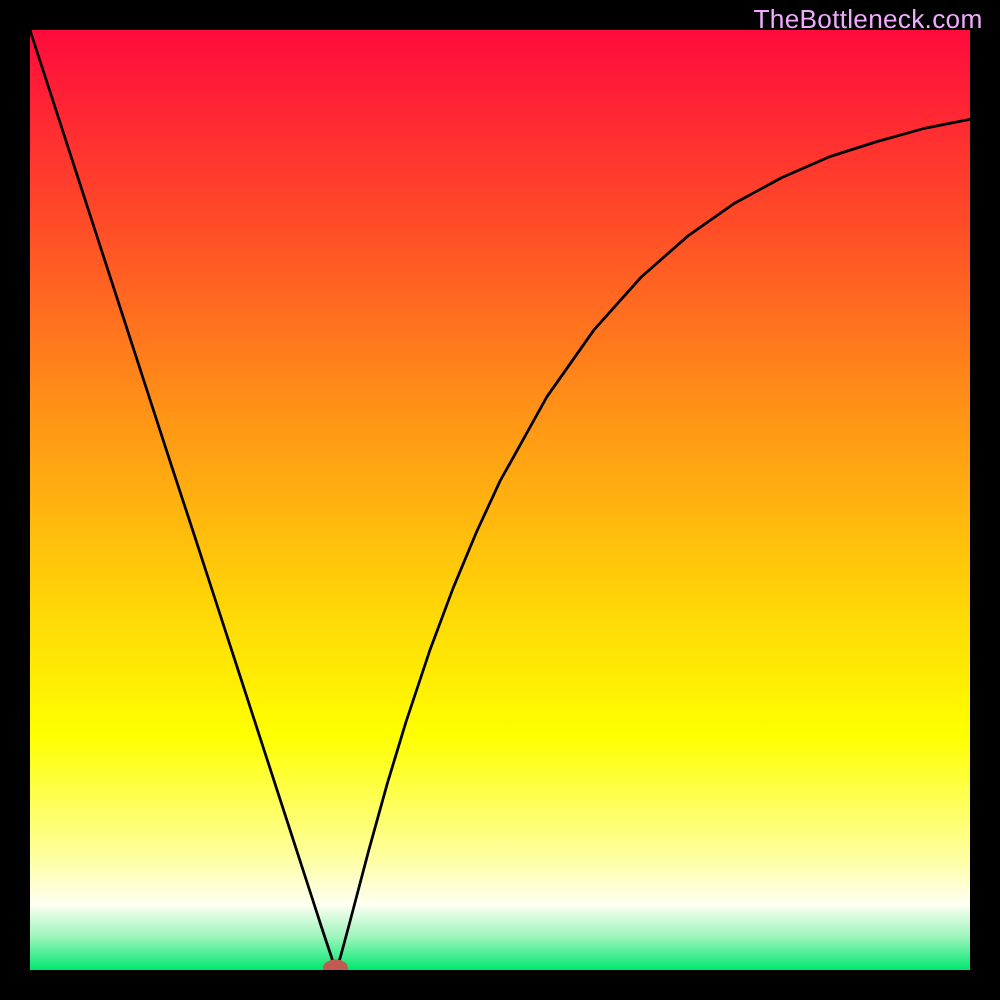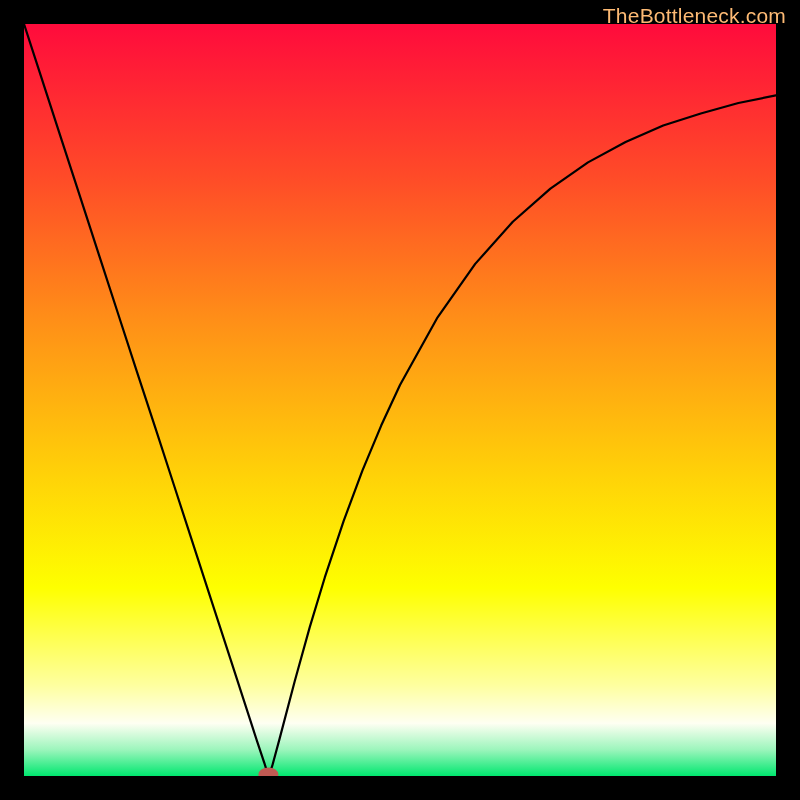--- a/index.html
+++ b/index.html
@@ -16,21 +16,21 @@
     left: 24px;
     top: 24px;
     width: 752px;
     height: 752px;
     box-sizing: border-box;
   }
   .watermark {
     position: absolute;
     top: 4px;
     right: 14px;
-    color: #fdba74;
+    color: #f0abfc;
     font-size: 21px;
     font-weight: 500;
     letter-spacing: 0.2px;
     user-select: none;
   }
   svg {
     display: block;
   }
 </style>
 </head>

